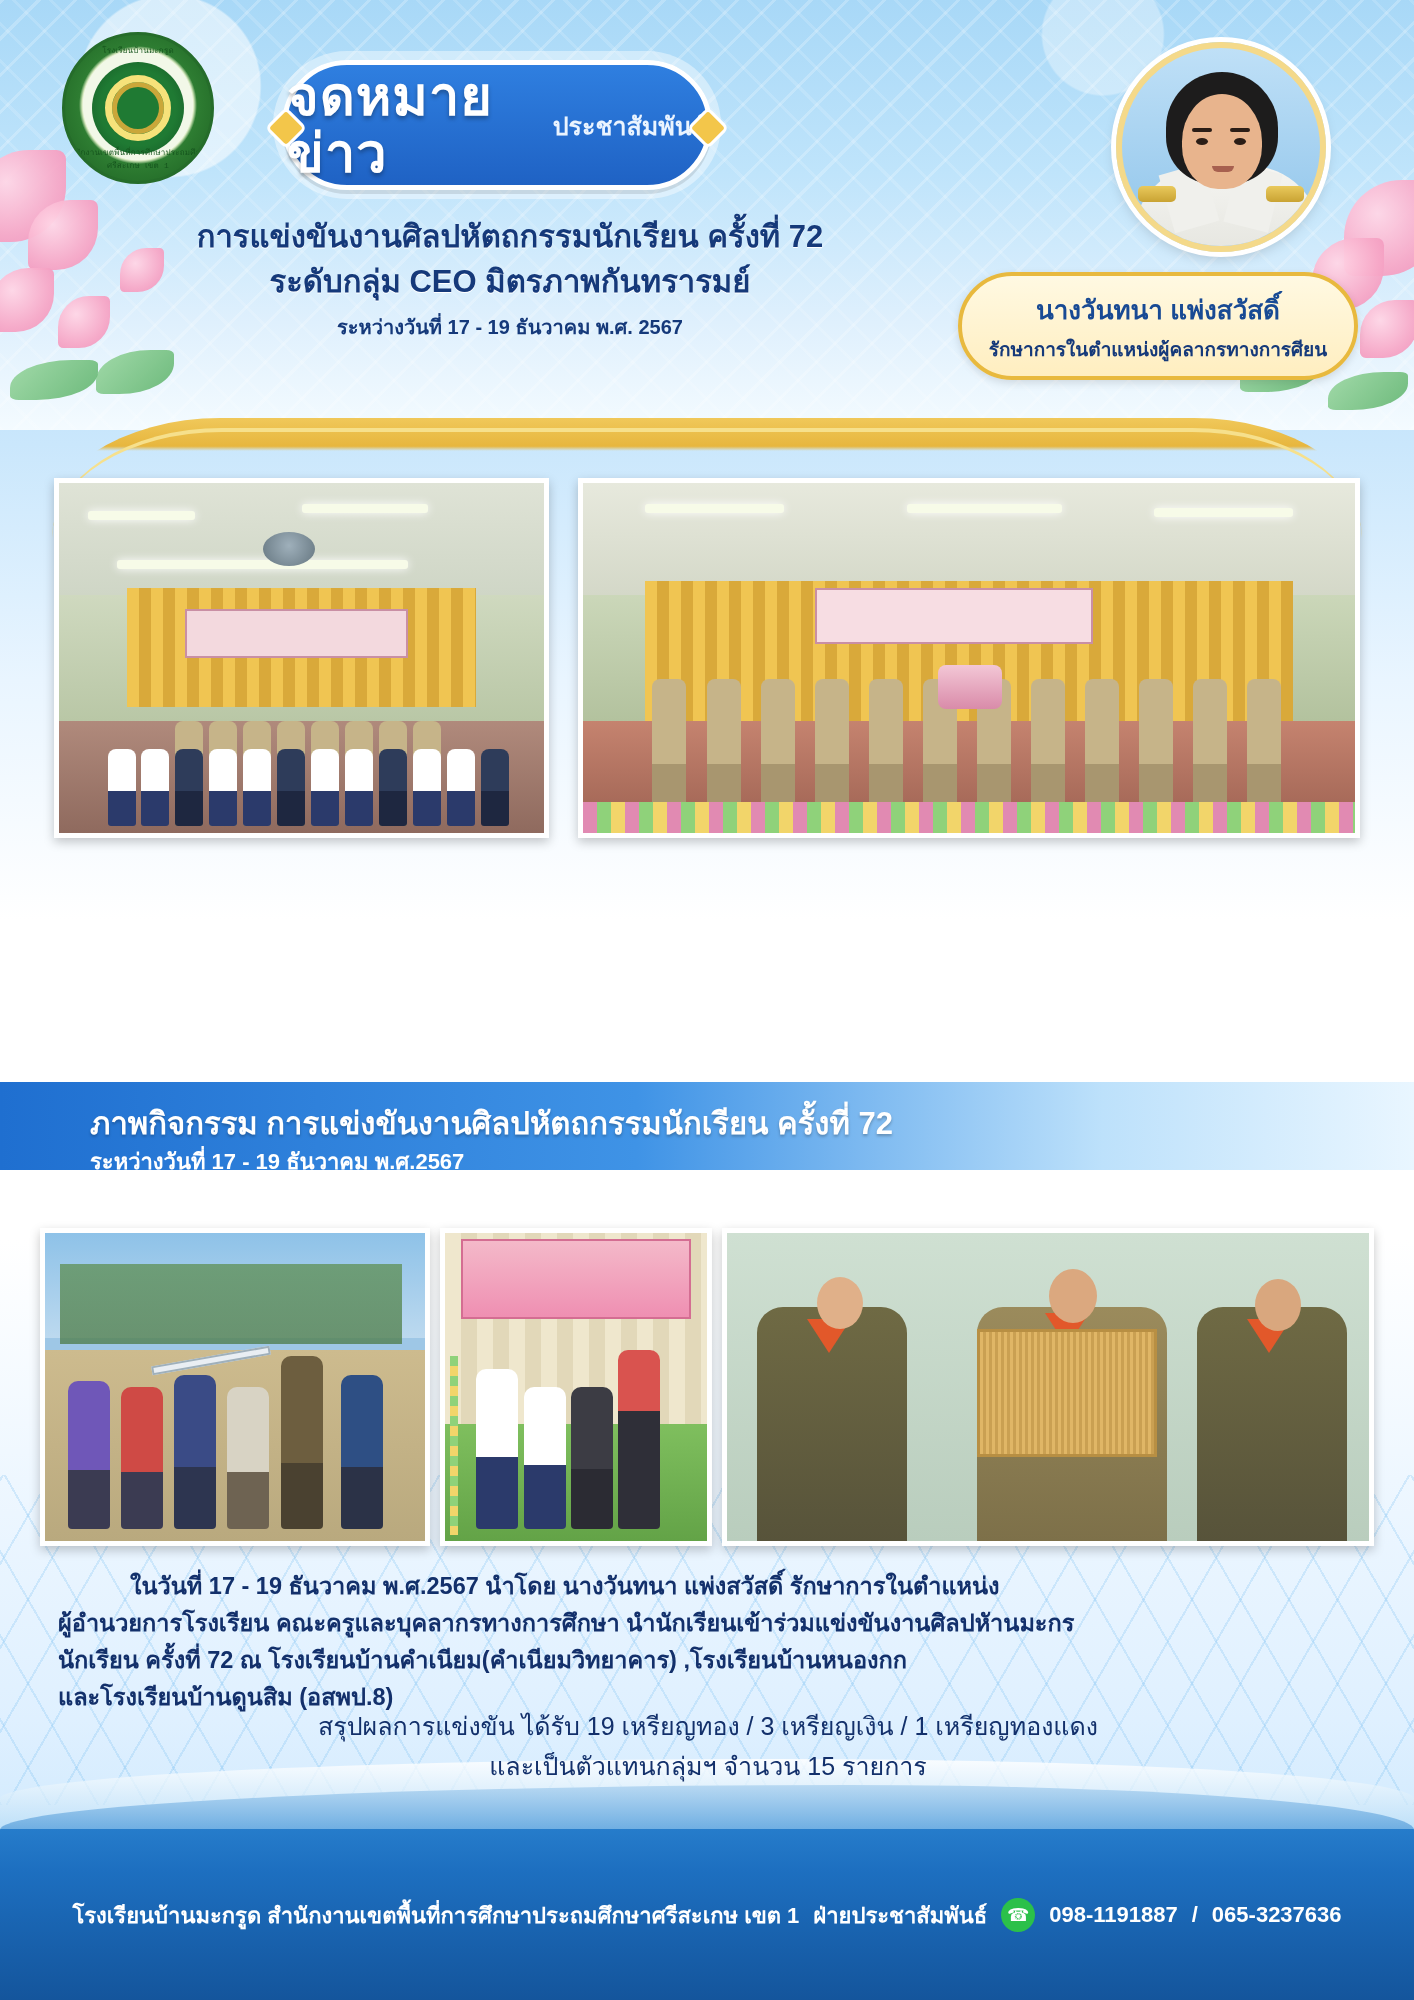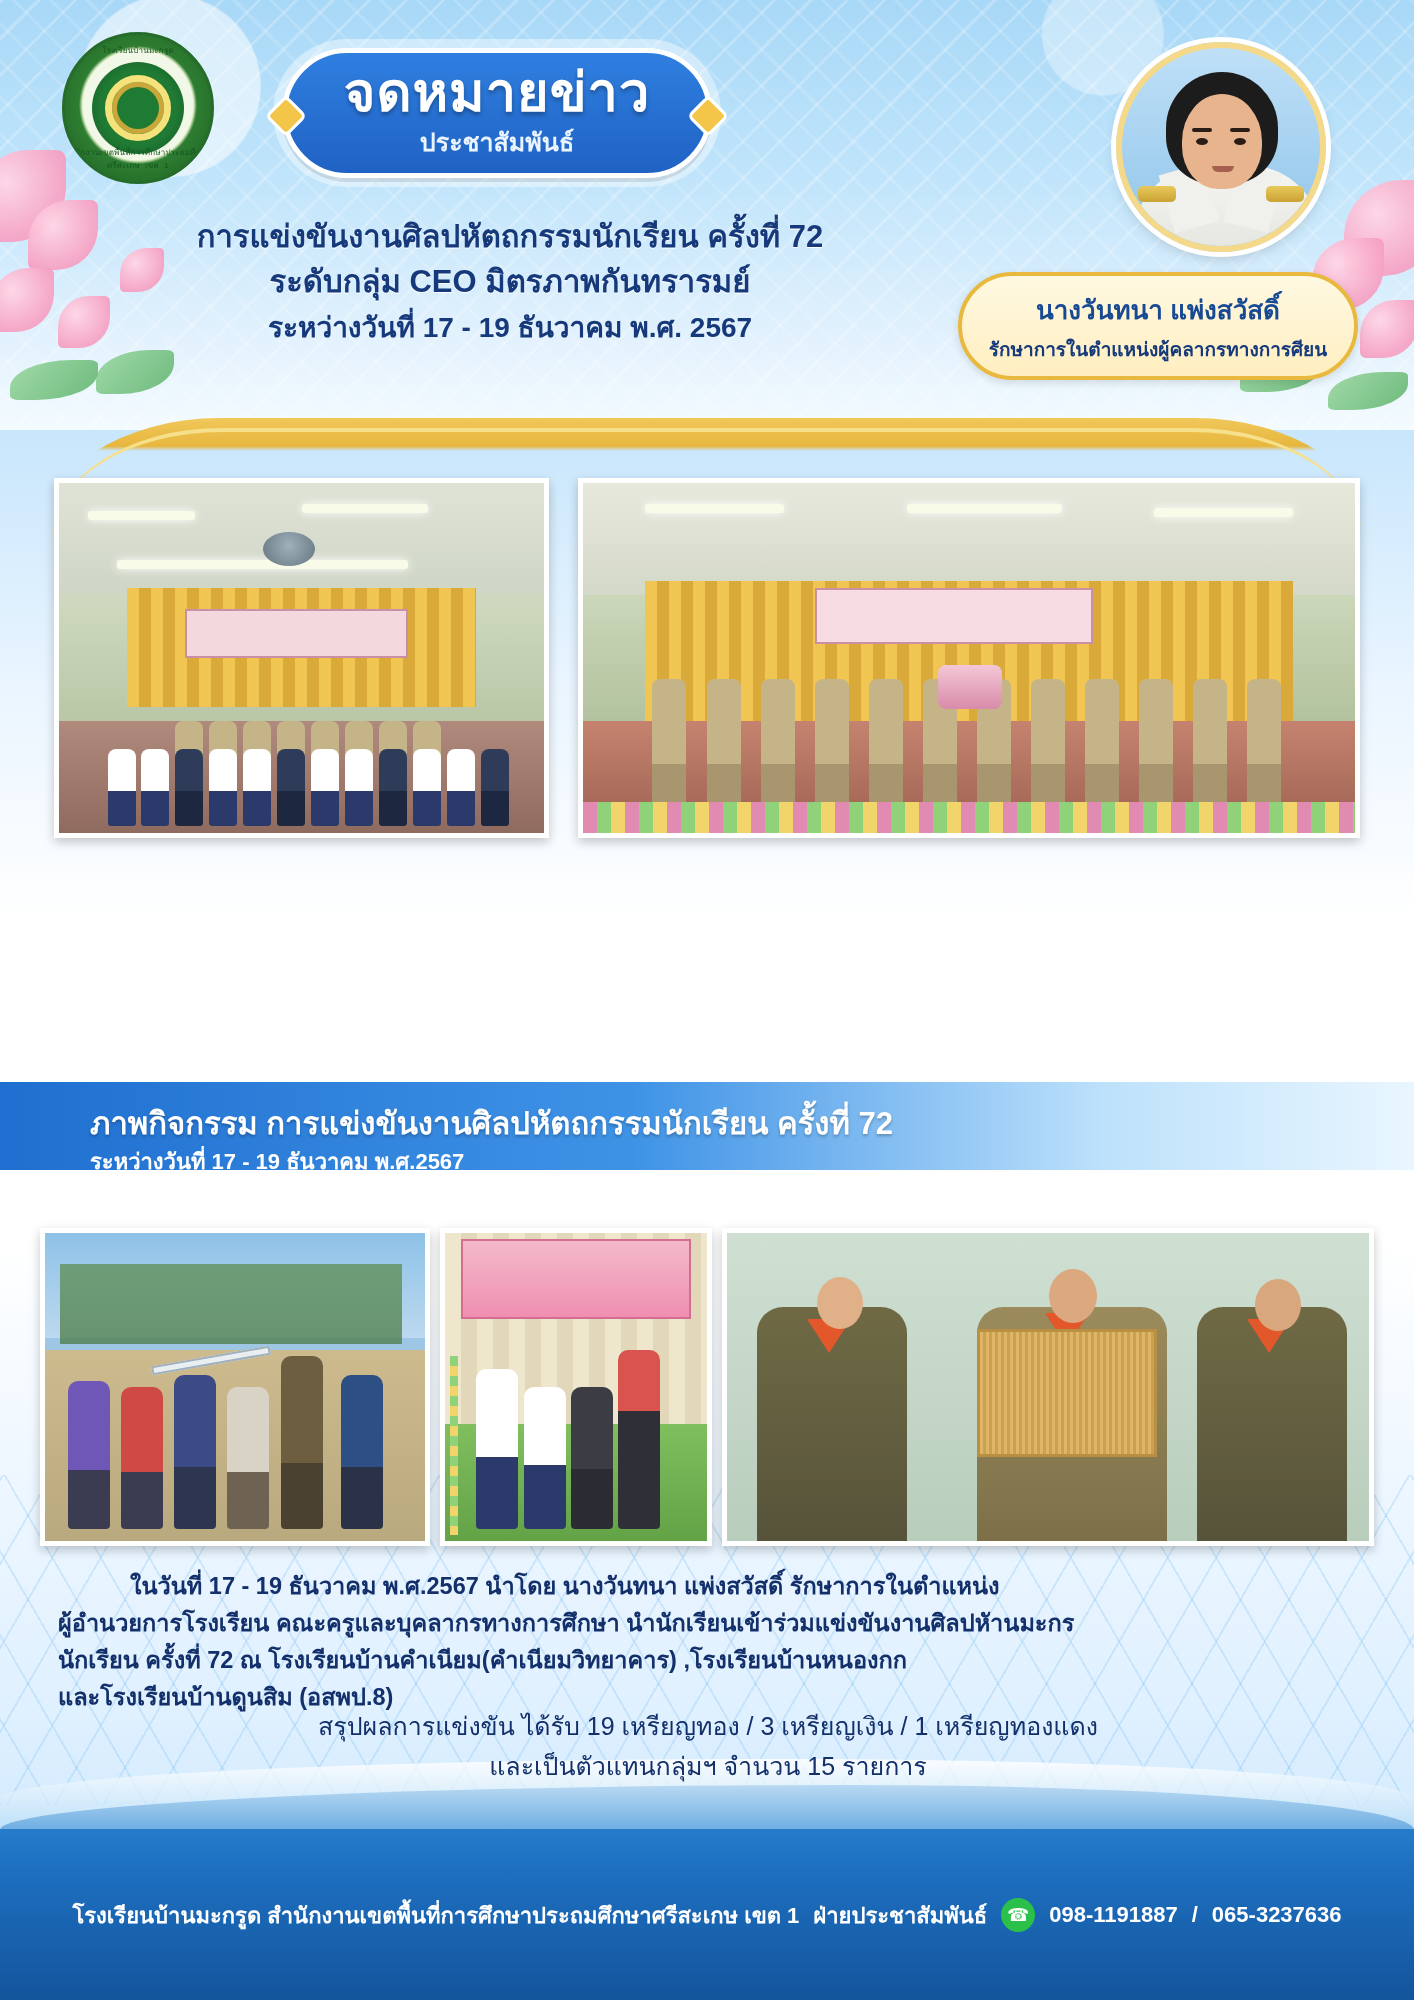--- a/index.html
+++ b/index.html
@@ -80,26 +80,26 @@
     width: 52px; height: 52px; border-radius: 50%;
     border: 7px solid #f6e27a; box-shadow: inset 0 0 0 5px #caa73a;
   }
   .logo-text-top, .logo-text-bottom {
     position:absolute; width:100%; text-align:center; color:#14531c; font-size:8px; letter-spacing:.2px;
   }
   .logo-text-top { top: 9px; }
   .logo-text-bottom { bottom: 9px; }
 
   .title-badge {
-    position: absolute; left: 282px; top: 48px; width: 430px; height: 130px;
+    position: absolute; left: 282px; top: 60px; width: 430px; height: 130px;
     background: linear-gradient(180deg, #2f7fe0 0%, #1f62c4 100%);
     border: 5px solid #ffffff;
     border-radius: 70px;
     box-shadow: 0 4px 0 rgba(0,0,0,.10), 0 0 0 9px rgba(255,255,255,.42);
-    display: flex; flex-direction: column; align-items: center; justify-content: center;
+    display: flex; flex-direction: row; align-items: center; justify-content: center;
   }
   .title-badge .t1 {
     color: #ffffff; font-size: 54px; font-weight: 700; letter-spacing: 1px;
     text-shadow: 0 3px 4px rgba(0,0,0,.3);
     line-height: 1.05;
   }
   .title-badge .t2 {
     color: #eaf4ff; font-size: 25px; font-weight: 600; margin-top: 2px;
   }
   .badge-orn {
@@ -108,21 +108,21 @@
   }
 
   .head-lines {
     position: absolute; left: 130px; top: 215px; width: 760px; text-align: center;
   }
   .head-lines .h1, .head-lines .h2 {
     color: #15397a; font-size: 31px; font-weight: 700; line-height: 1.45;
     text-shadow: 0 1px 0 #ffffff;
   }
   .head-lines .h3 {
-    color: #15397a; font-size: 28px; font-weight: 700; margin-top: 0;
+    color: #15397a; font-size: 20px; font-weight: 700; margin-top: 6px;
   }
 
   .portrait {
     position: absolute; right: 88px; top: 42px; width: 210px; height: 210px; border-radius: 50%;
     background: linear-gradient(180deg, #bfe0f7 0%, #8fc4ea 100%);
     border: 6px solid #f4d98a;
     box-shadow: 0 0 0 5px #ffffff, 0 6px 14px rgba(0,0,0,.18);
     overflow: hidden;
   }
   .portrait .hair {

